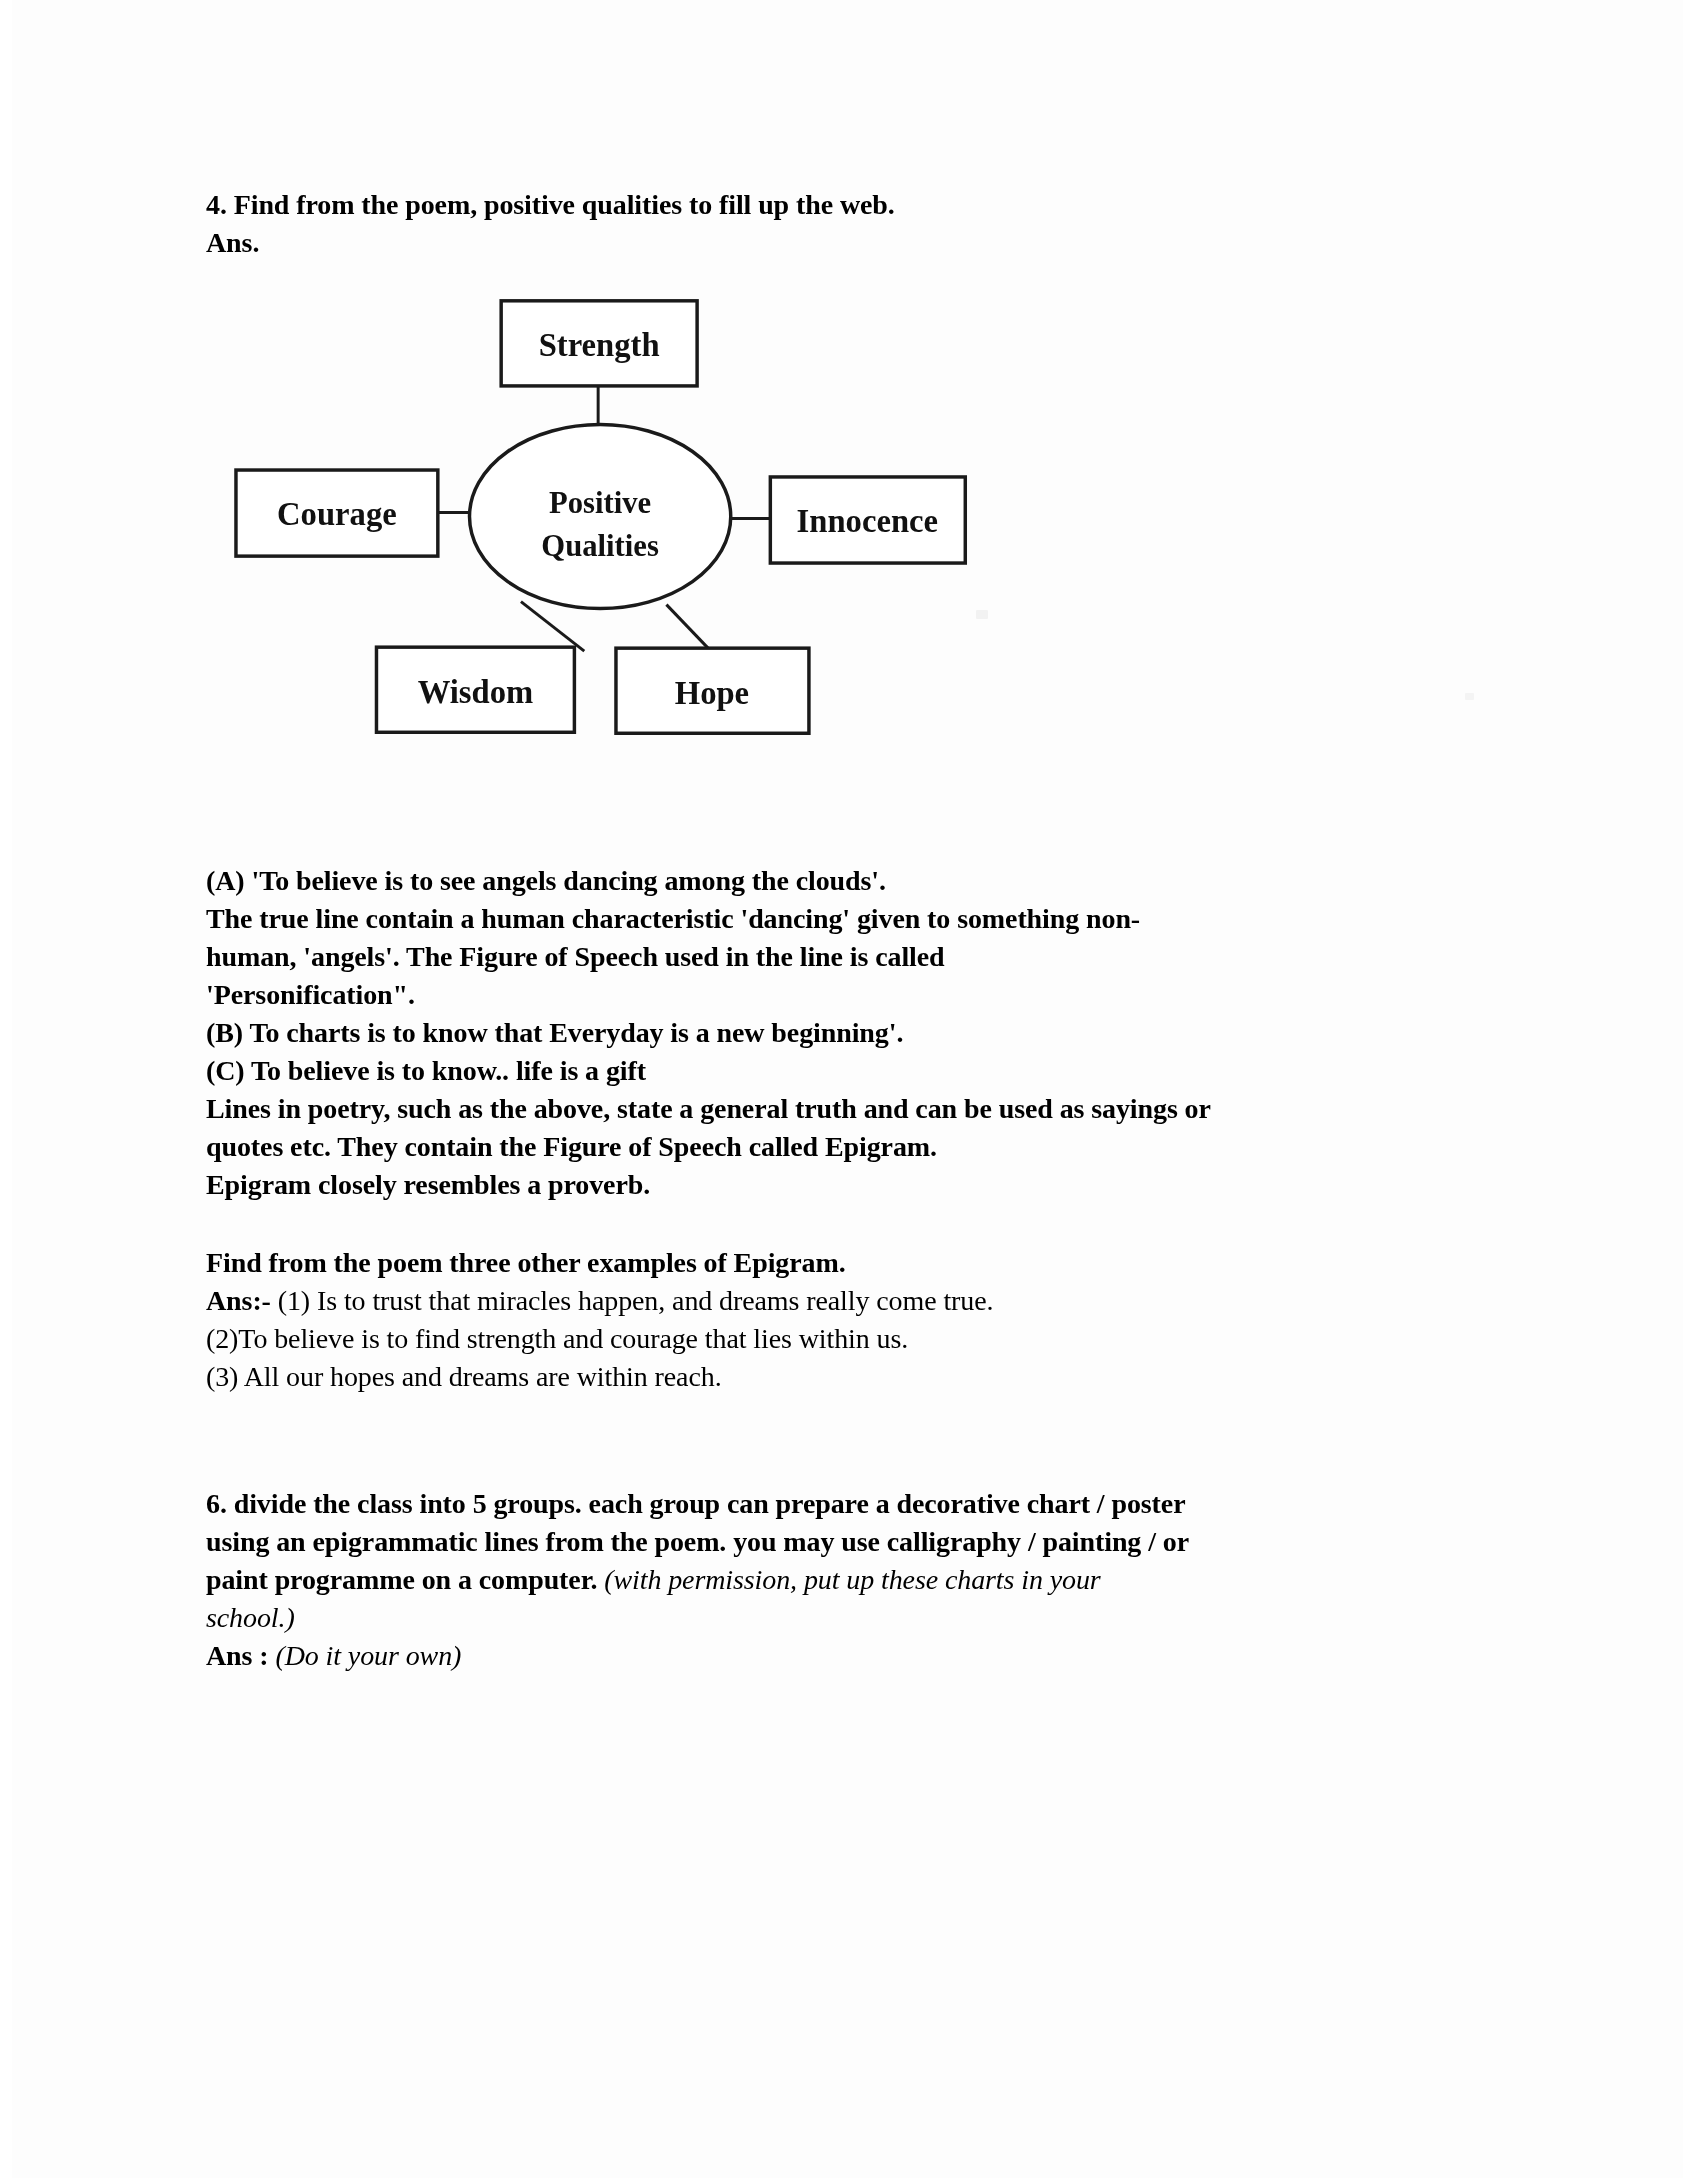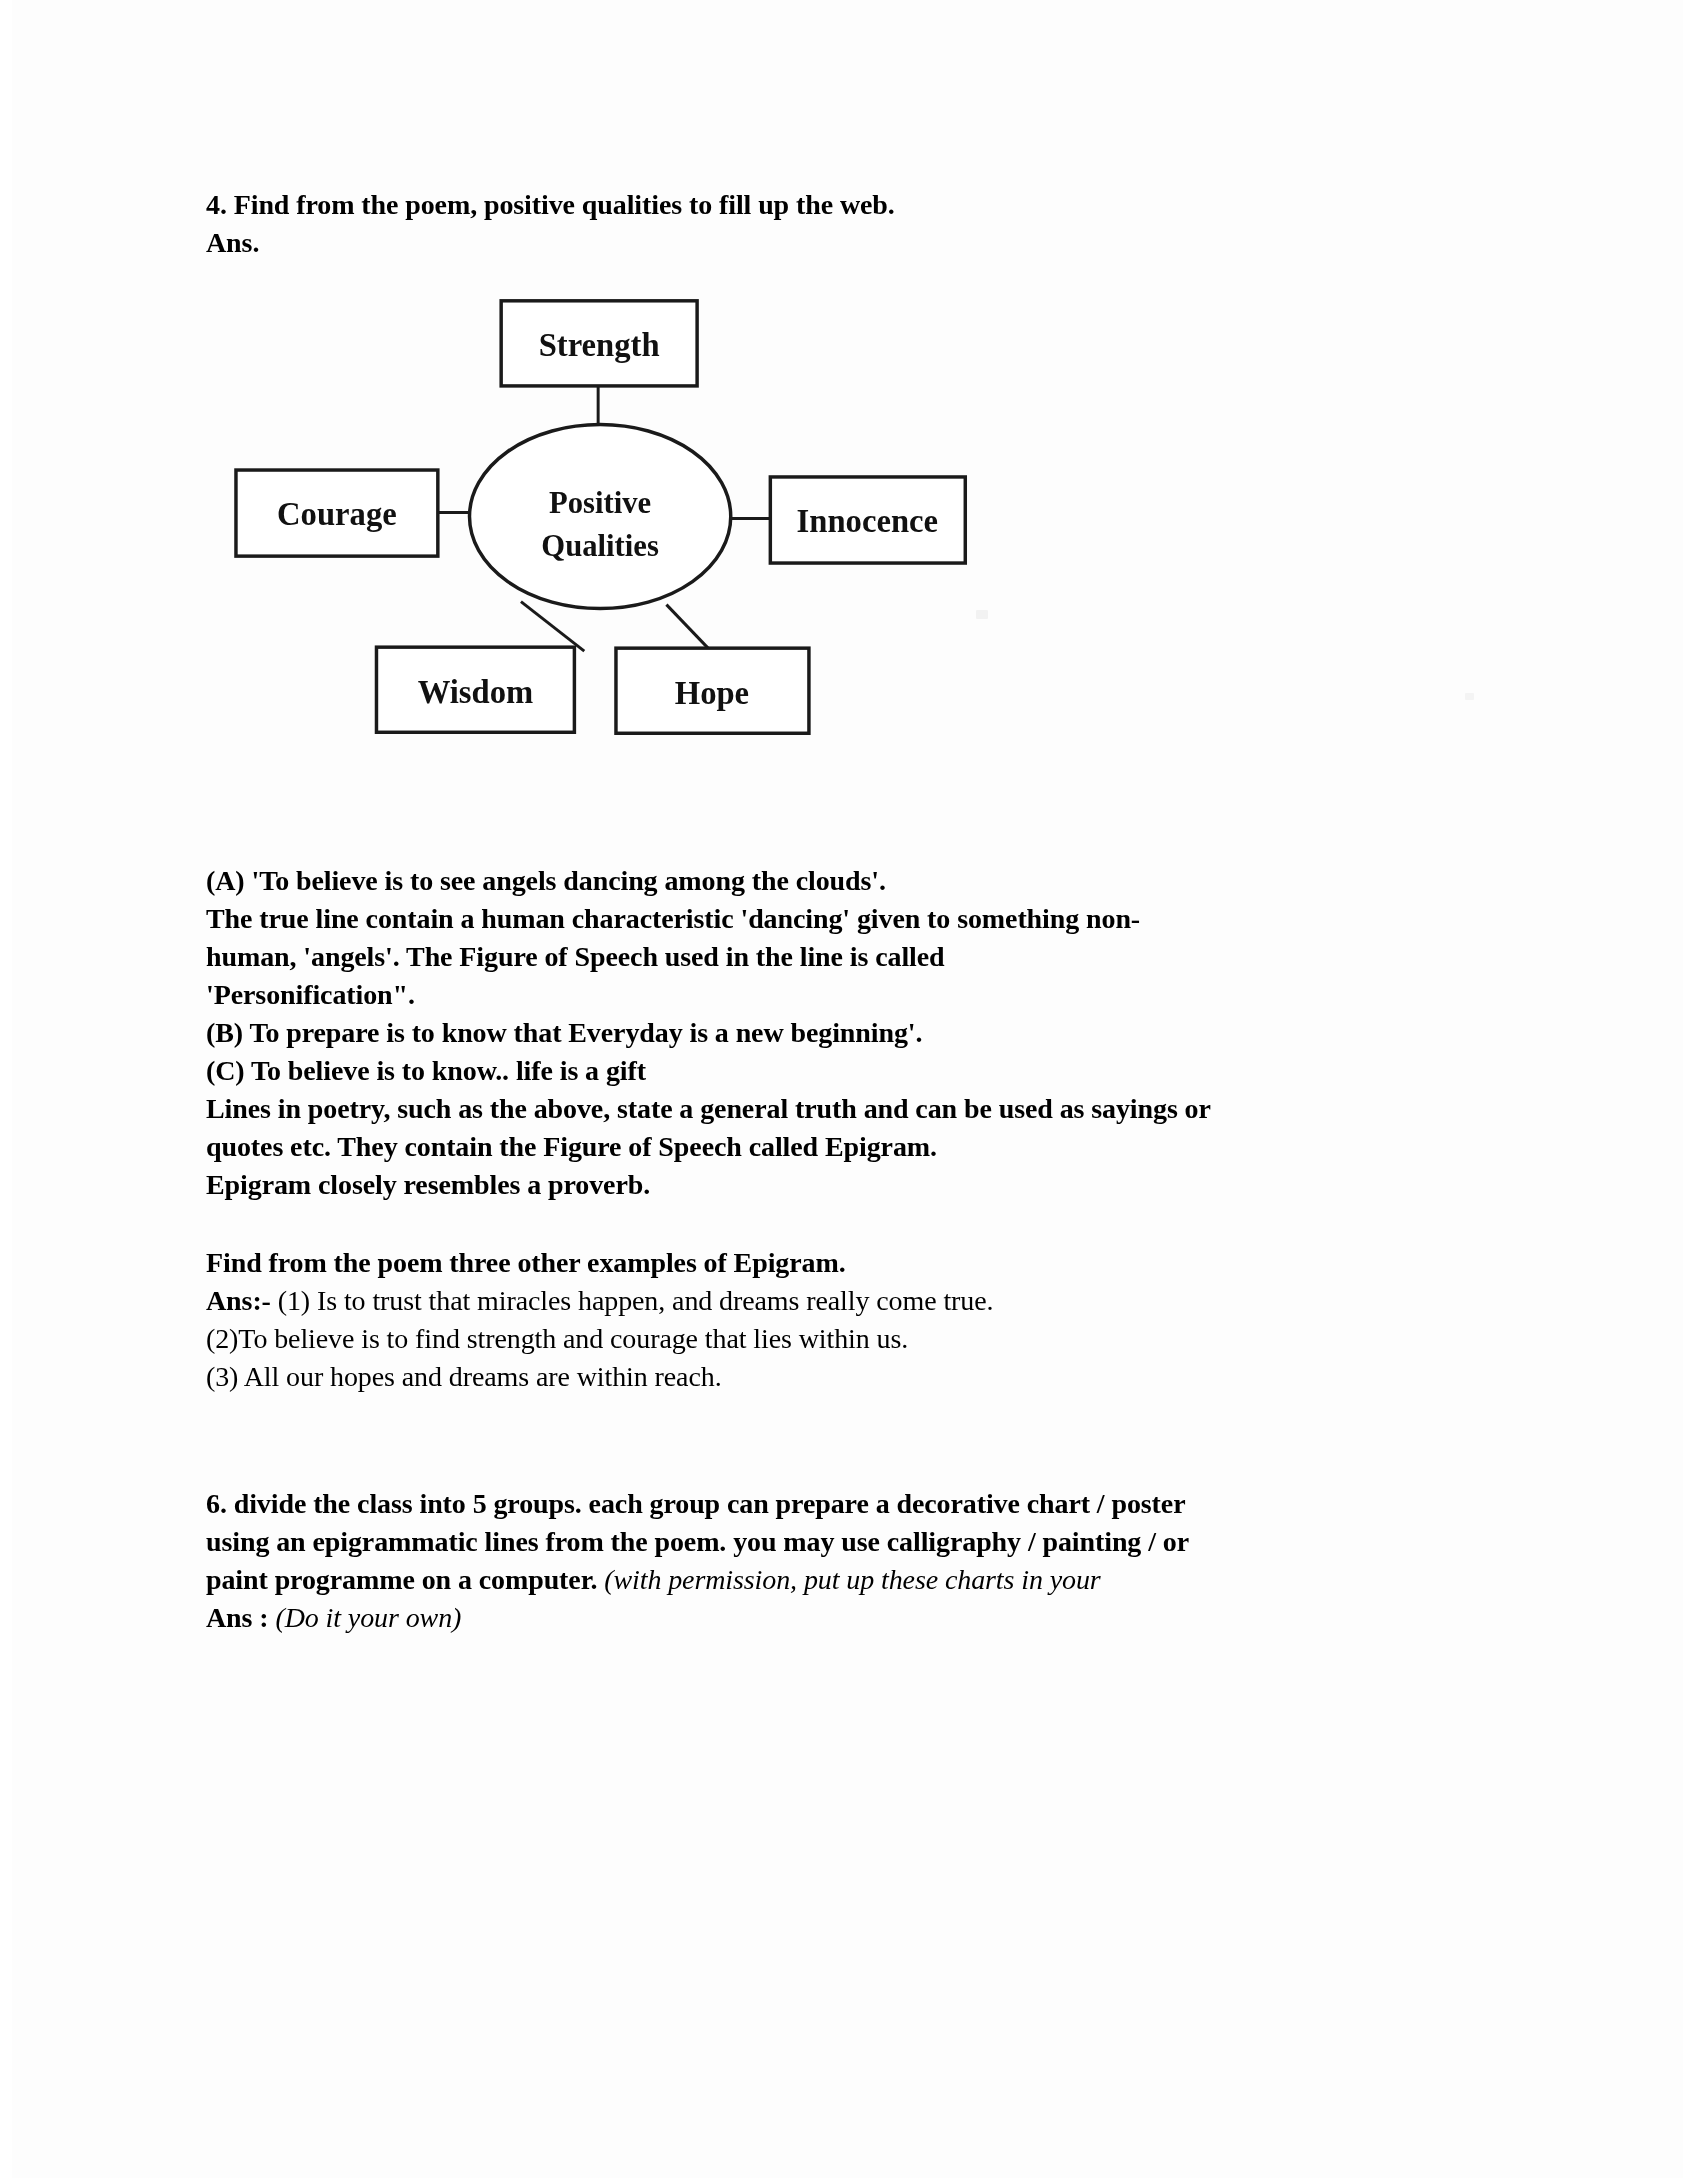--- a/index.html
+++ b/index.html
@@ -122,21 +122,21 @@
 
   <div class="content" style="top:822px;">
 
     <div class="gap-md"></div>
 
     <div class="ln bold blk">(A) 'To believe is to see angels dancing among the clouds'.</div>
     <div class="ln bold blk">The true line contain a human characteristic 'dancing' given to something non-</div>
     <div class="ln bold blk">human, 'angels'. The Figure of Speech used in the line is called</div>
     <div class="ln bold blk">'Personification".</div>
 
-    <div class="ln bold blk">(B) To prepare is to know that Everyday is a new beginning'.</div>
+    <div class="ln bold blk">(B) To charts is to know that Everyday is a new beginning'.</div>
     <div class="ln bold blk">(C) To believe is to know.. life is a gift</div>
 
     <div class="ln bold blk">Lines in poetry, such as the above, state a general truth and can be used as sayings or</div>
     <div class="ln bold blk">quotes etc. They contain the Figure of Speech called Epigram.</div>
     <div class="ln bold blk">Epigram closely resembles a proverb.</div>
 
     <div class="gap-md"></div>
 
     <div class="ln bold blk">Find from the poem three other examples of Epigram.</div>
 
@@ -145,18 +145,19 @@
     <div class="ln reg blk">(2)To believe is to find strength and courage that lies within us.</div>
     <div class="ln reg blk">(3) All our hopes and dreams are within reach.</div>
   </div>
 
   <div class="content" style="top:1485px;">
     <div class="ln bold blk">6. divide the class into 5 groups. each group can prepare a decorative chart / poster</div>
     <div class="ln bold blk">using an epigrammatic lines from the poem. you may use calligraphy / painting / or</div>
 
     <div class="ln blk"><span class="bold">paint programme on a computer. </span><span class="bi">(with permission, put up these charts in your</span></div>
 
+    <div class="ln bi blk">school.)</div>
 
     <div class="ln blk"><span class="bold">Ans : </span><span class="ital">(Do it your own)</span></div>
   </div>
 
 </div>
 
 
 </body></html>

